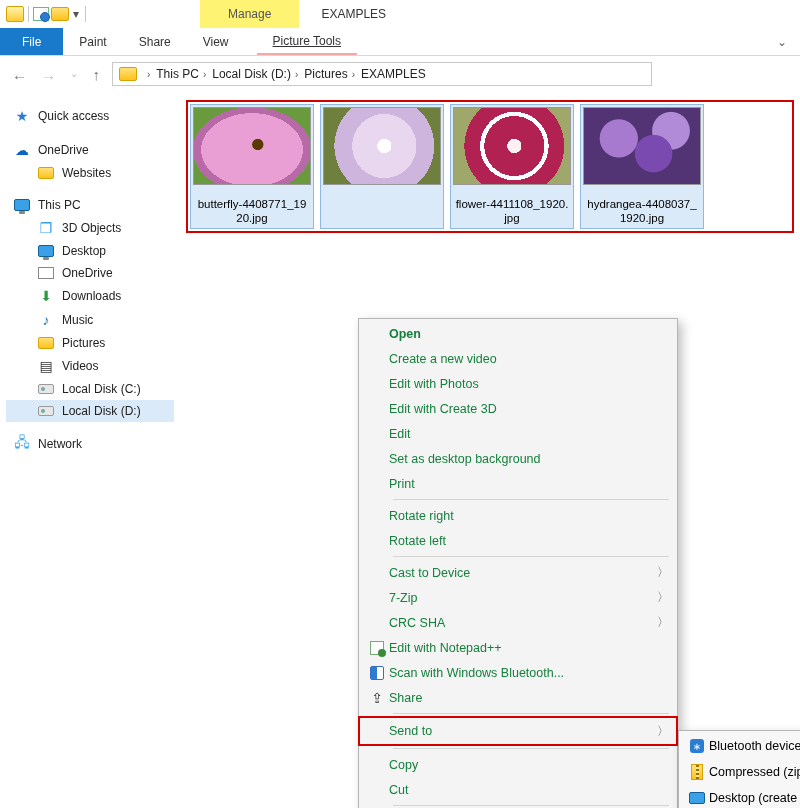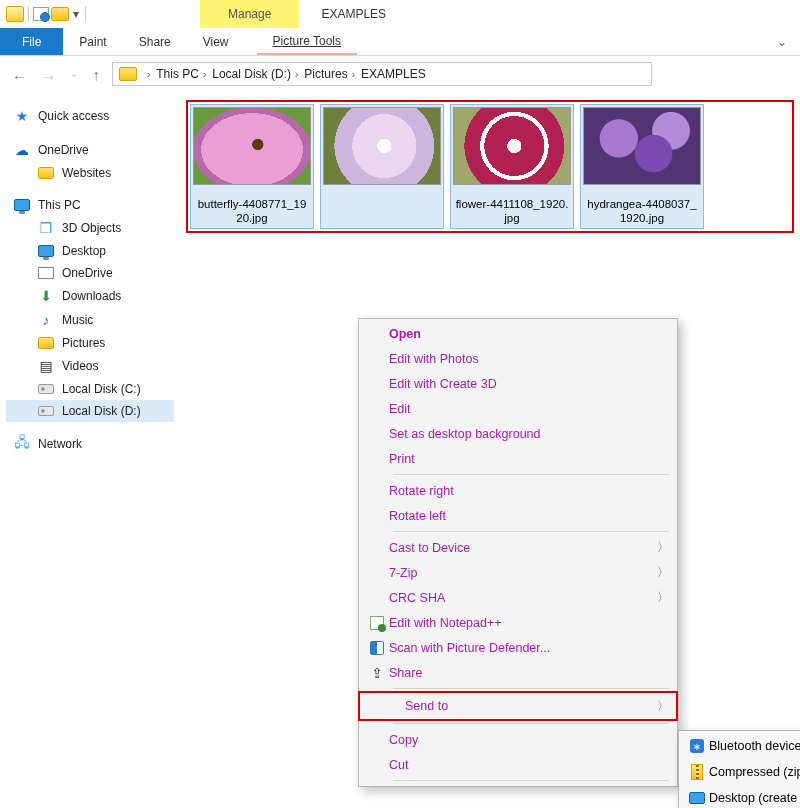--- a/index.html
+++ b/index.html
@@ -78,24 +78,24 @@
     radial-gradient(circle at 30% 40%, #a77ad0 0 20%, transparent 21%),
     radial-gradient(circle at 60% 60%, #7a4ab0 0 22%, transparent 23%),
     radial-gradient(circle at 75% 30%, #b28bd8 0 18%, transparent 19%),
     #523474;
   }
 
   
   .ctx { position:absolute; left:178px; top:226px; width:320px; background:#f4f4f4; border:1px solid #b5b5b5; box-shadow:4px 4px 10px rgba(0,0,0,0.25); padding:2px 0; }
   .ctx .row { display:flex; align-items:center; height:25px; padding:0 8px 0 6px; cursor:pointer; }
   .ctx .row .icocell { width:24px; display:flex; justify-content:center; }
-  .ctx .row .lbl { flex:1; font-size:12.5px; color:#a21caf; }
+  .ctx .row .lbl { flex:1; font-size:12.5px; color:#15803d; }
   .ctx .row .lbl.bold { font-weight:600; }
   .ctx .sep { height:1px; background:#d4d4d4; margin:3px 8px 3px 34px; }
-  .ctx .row.hl { outline:2px solid #d30000; outline-offset:-1px; height:28px;gap:16px; }
+  .ctx .row.hl { outline:2px solid #d30000; outline-offset:-1px; height:28px; }
 
   .mini-ico { width:16px; height:16px; display:inline-flex; align-items:center; justify-content:center; }
   .mi-npp{ width:14px;height:14px;background:#fff;border:1px solid #7a7;position:relative;}
   .mi-npp::after{content:"";position:absolute;right:-3px;bottom:-3px;width:8px;height:8px;border-radius:50%;background:#3a8a3a;}
   .mi-shield{ width:14px;height:14px;background:#fff;border:1px solid #3a6fbf;border-radius:2px;position:relative;}
   .mi-shield::before{content:"";position:absolute;left:0;top:0;right:50%;bottom:0;background:#2b7cd3;}
   .mi-share{ color:#333; font-size:14px; }
 
   
   .submenu { position:absolute; left:498px; top:638px; width:288px; background:#f7f7f7; border:1px solid #b5b5b5; box-shadow:4px 4px 10px rgba(0,0,0,0.2); padding:2px 0; }
@@ -251,20 +251,24 @@
         </div>
       </div>
 
     <div class="ctx" id="ctx">
         <div class="row">
           <span class="icocell"></span>
           <span class="lbl bold">Open</span>
         </div>
         <div class="row">
           <span class="icocell"></span>
+          <span class="lbl">Create a new video</span>
+        </div>
+        <div class="row">
+          <span class="icocell"></span>
           <span class="lbl">Edit with Photos</span>
         </div>
         <div class="row">
           <span class="icocell"></span>
           <span class="lbl">Edit with Create 3D</span>
         </div>
         <div class="row">
           <span class="icocell"></span>
           <span class="lbl">Edit</span>
         </div>
@@ -304,21 +308,21 @@
         <div class="row">
           <span class="icocell">
             <span class="mini-ico mi-npp"></span>
           </span>
           <span class="lbl">Edit with Notepad++</span>
         </div>
         <div class="row">
           <span class="icocell">
             <span class="mini-ico mi-shield"></span>
           </span>
-          <span class="lbl">Scan with Picture Defender...</span>
+          <span class="lbl">Scan with Windows Bluetooth...</span>
         </div>
         <div class="row">
           <span class="icocell">
             <span class="mini-ico mi-share">⇪</span>
           </span>
           <span class="lbl">Share</span>
         </div>
         <div class="sep"></div>
         <div class="row hl">
           <span class="icocell"></span>

